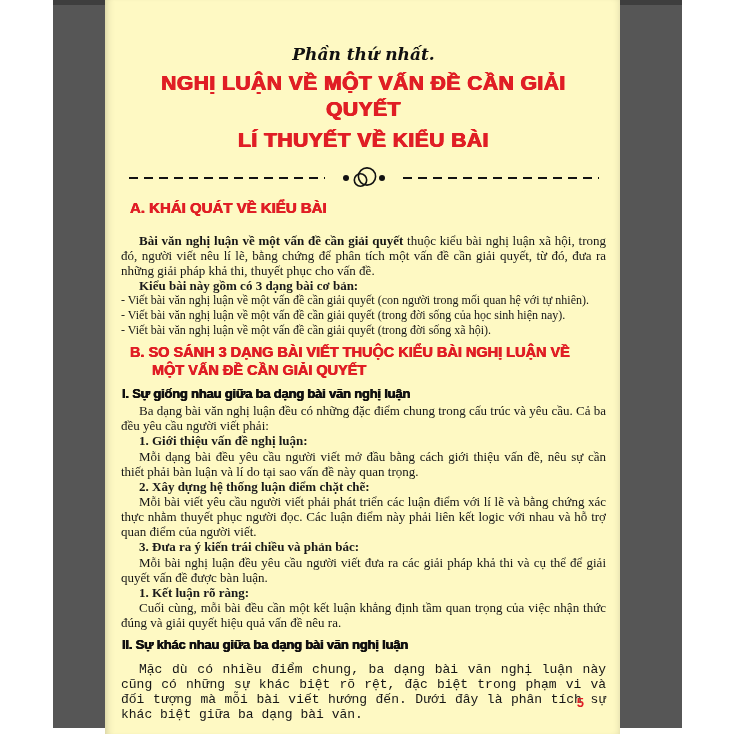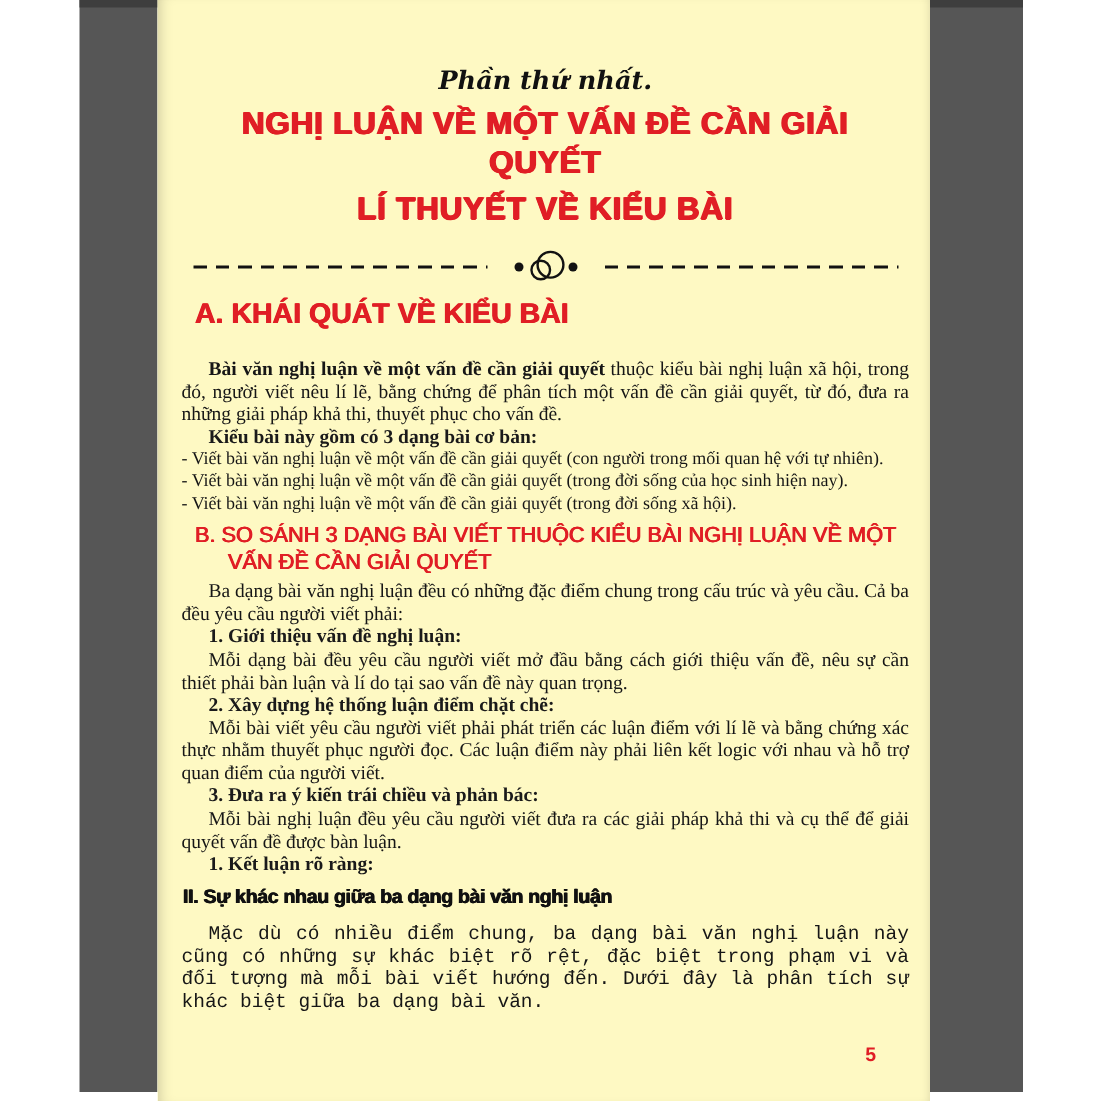--- a/index.html
+++ b/index.html
@@ -58,27 +58,27 @@
   }
   .dash-seg {
     flex: 1; height: 2.4px;
     background: repeating-linear-gradient(90deg, #121212 0 9px, transparent 9px 15px);
   }
   .ornament { flex: 0 0 auto; margin: 0 2px; }
 
   .heading-a {
     margin-top: 9px;
     font-family: "Liberation Sans", sans-serif;
-    font-weight: bold; font-size: 19px;
+    font-weight: bold; font-size: 15px;
     padding-left: 9px;
   }
   .heading-b {
     margin-top: 5px;
     font-family: "Liberation Sans", sans-serif;
-    font-weight: normal; font-size: 14.5px; line-height: 18px;
+    font-weight: bold; font-size: 14.5px; line-height: 18px;
     padding-left: 31px; text-indent: -22px;
   }
   .sub-heading {
     margin-top: 7px;
     font-family: "Liberation Sans", sans-serif;
     font-weight: bold; font-size: 13px;
     letter-spacing: -0.2px;
     color: #111111;
     padding-left: 1px;
   }
@@ -138,33 +138,35 @@
     <p class="body-para" style="margin-top:17px;"><span class="lead-bold">Bài văn nghị luận về một vấn đề cần giải quyết</span><span> thuộc kiểu bài nghị luận xã hội, trong đó, người viết nêu lí lẽ, bằng chứng để phân tích một vấn đề cần giải quyết, từ đó, đưa ra những giải pháp khả thi, thuyết phục cho vấn đề.</span></p>
 
     <div class="list-intro">Kiểu bài này gồm có 3 dạng bài cơ bản:</div>
 
     <div class="bullet-line">- Viết bài văn nghị luận về một vấn đề cần giải quyết (con người trong mối quan hệ với tự nhiên).</div>
     <div class="bullet-line">- Viết bài văn nghị luận về một vấn đề cần giải quyết (trong đời sống của học sinh hiện nay).</div>
     <div class="bullet-line">- Viết bài văn nghị luận về một vấn đề cần giải quyết (trong đời sống xã hội).</div>
 
     <div class="heading-b faux-semi" style="color:#e01e25;">B. SO SÁNH 3 DẠNG BÀI VIẾT THUỘC KIỂU BÀI NGHỊ LUẬN VỀ MỘT VẤN ĐỀ CẦN GIẢI QUYẾT</div>
 
+    <div class="sub-heading faux-semi">I. Sự giống nhau giữa ba dạng bài văn nghị luận</div>
     <p class="body-para" style="margin-top:2px;">Ba dạng bài văn nghị luận đều có những đặc điểm chung trong cấu trúc và yêu cầu. Cả ba đều yêu cầu người viết phải:</p>
 
     <div class="item-title">1. Giới thiệu vấn đề nghị luận:</div>
     <p class="body-para">Mỗi dạng bài đều yêu cầu người viết mở đầu bằng cách giới thiệu vấn đề, nêu sự cần thiết phải bàn luận và lí do tại sao vấn đề này quan trọng.</p>
 
     <div class="item-title">2. Xây dựng hệ thống luận điểm chặt chẽ:</div>
     <p class="body-para">Mỗi bài viết yêu cầu người viết phải phát triển các luận điểm với lí lẽ và bằng chứng xác thực nhằm thuyết phục người đọc. Các luận điểm này phải liên kết logic với nhau và hỗ trợ quan điểm của người viết.</p>
 
     <div class="item-title">3. Đưa ra ý kiến trái chiều và phản bác:</div>
 
     <p class="body-para">Mỗi bài nghị luận đều yêu cầu người viết đưa ra các giải pháp khả thi và cụ thể để giải quyết vấn đề được bàn luận.</p>
 
     <div class="item-title">1. Kết luận rõ ràng:</div>
+    <p class="body-para">Cuối cùng, mỗi bài đều cần một kết luận khẳng định tầm quan trọng của việc nhận thức đúng và giải quyết hiệu quả vấn đề nêu ra.</p>
 
     <div class="sub-heading faux-semi">II. Sự khác nhau giữa ba dạng bài văn nghị luận</div>
     <p class="body-para" style="margin-top:10px;font-family:Liberation Mono, monospace;">Mặc dù có nhiều điểm chung, ba dạng bài văn nghị luận này cũng có những sự khác biệt rõ rệt, đặc biệt trong phạm vi và đối tượng mà mỗi bài viết hướng đến. Dưới đây là phân tích sự khác biệt giữa ba dạng bài văn.</p>
 
   </div>
 
   <div class="page-number" style="color:#e01e25;">5</div>
 </div>
 
 </body></html>

